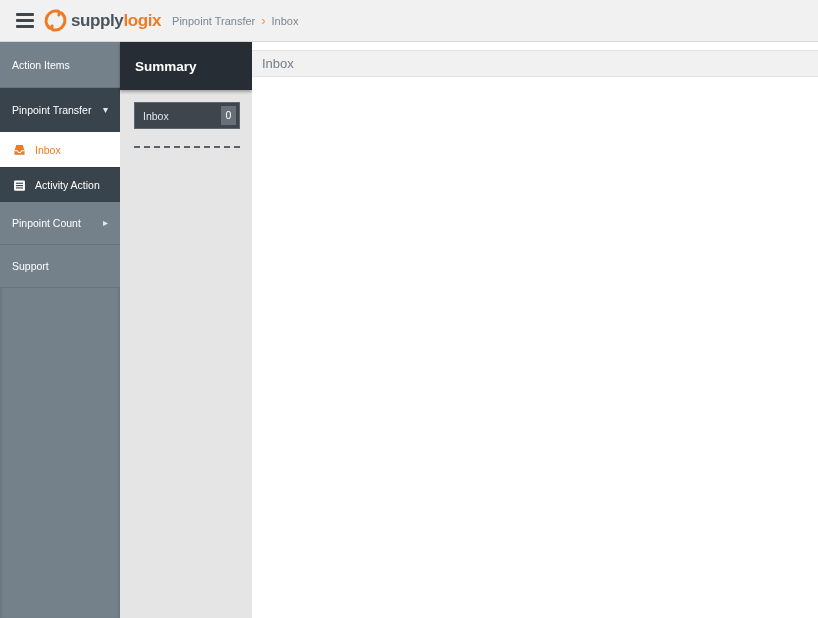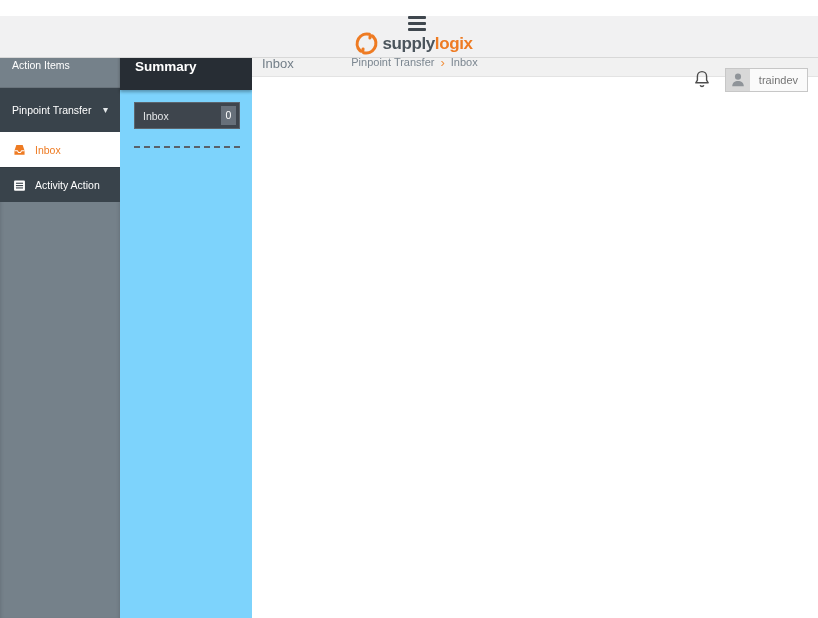--- a/index.html
+++ b/index.html
@@ -7,23 +7,23 @@
   body {
     font-family: "Liberation Sans", sans-serif;
     background: #ffffff;
     overflow: hidden;
     position: relative;
   }
   .app { position: relative; width: 818px; height: 618px; background: #fff; }
 
   
   .header {
-    position: absolute; top: 16px; left: 0; right: 0; height: 42px;
+    position: absolute; top: 0; left: 0; right: 0; height: 42px;
     background: #f1f1f2; border-bottom: 1px solid #d8d8d8;
-    display: flex; align-items: center; z-index: 5; flex-direction: column;
+    display: flex; align-items: center; z-index: 5;
   }
   .menu-btn { margin-left: 16px; width: 18px; cursor: pointer; }
   .menu-btn .bar { height: 3px; background: #3f474e; border-radius: 1px; margin-bottom: 3px; }
   .menu-btn .bar:last-child { margin-bottom: 0; }
   .brand { display: flex; align-items: center; margin-left: 9px; cursor: pointer; }
   .brand-mark { width: 25px; height: 25px; display: block; }
   .brand-text { font-size: 17px; font-weight: bold; letter-spacing: -0.4px; margin-left: 3px; }
   .brand-supply { color: #4b555d; }
   .brand-logix { color: #ee7b23; }
   .breadcrumb { margin-left: 11px; font-size: 11px; color: #7b8690; display: flex; align-items: center; }
@@ -55,21 +55,21 @@
   .h38 { height: 38px; } .h35 { height: 35px; }
   .nav-icon { width: 15px; height: 15px; margin-right: 8px; display: inline-flex; flex: none; }
   .nav-caret {
     margin-left: auto; font-size: 10px; color: #e4e8ea;
     font-family: "DejaVu Sans", sans-serif; line-height: 1;
   }
 
   
   .summary {
     position: absolute; top: 42px; left: 120px; width: 132px; bottom: 0;
-    background: #7dd3fc;
+    background: #e5e5e5;
   }
   .summary-header {
     height: 48px; background: #272d34; display: flex; align-items: center;
     padding-left: 15px; color: #ffffff; font-weight: bold; font-size: 13.5px;
     box-shadow: 0 2px 3px rgba(0,0,0,0.3);
   }
   .summary-row {
     margin: 12px 12px 0 14px; height: 27px; background: #3e454d;
     border: 1px solid #5c646c; display: flex; align-items: center;
     padding: 0 3px 0 8px; cursor: pointer;
@@ -107,35 +107,20 @@
         <path d="M14.8 3.2 A9.3 9.3 0 0 0 5.6 18.6 C6.9 20 9 19.2 8.7 17.4" fill="none" stroke="#ee7b23" stroke-width="3" stroke-linecap="round"></path>
         <path d="M9.2 20.8 A9.3 9.3 0 0 0 18.4 5.4 C17.1 4 15 4.8 15.3 6.6" fill="none" stroke="#ee7b23" stroke-width="3" stroke-linecap="round"></path>
       </svg>
       <div class="brand-text"><span class="brand-supply">supply</span><span class="brand-logix">logix</span></div>
     </div>
     <div class="breadcrumb">
       <span class="crumb">Pinpoint Transfer</span>
       <span class="crumb-sep">›</span>
       <span class="crumb">Inbox</span>
     </div>
-    <div class="header-right">
-      <svg class="bell" viewBox="0 0 20 22">
-        <path d="M10 2.6 C7.2 2.6 5.4 4.8 5.4 7.5 L5.4 11.2 L3.8 13.8 L16.2 13.8 L14.6 11.2 L14.6 7.5 C14.6 4.8 12.8 2.6 10 2.6 Z" fill="none" stroke="#4d4d4d" stroke-width="1.4" stroke-linejoin="round"></path>
-        <path d="M8.2 16.2 a1.9 1.9 0 0 0 3.6 0" fill="none" stroke="#4d4d4d" stroke-width="1.4"></path>
-      </svg>
-      <div class="user-chip">
-        <div class="user-avatar">
-          <svg width="18" height="18" viewBox="0 0 20 20">
-            <circle cx="10" cy="6.3" r="3.4" fill="#8f9499"></circle>
-            <path d="M3.6 17 C3.6 12.9 6.4 11 10 11 C13.6 11 16.4 12.9 16.4 17 Z" fill="#8f9499"></path>
-          </svg>
-        </div>
-        <div class="user-name">traindev</div>
-      </div>
-    </div>
   </div>
 
   <div class="sidebar">
     <div class="nav-item gray h46">
       <span>Action Items</span>
     </div>
     <div class="nav-item dark h44">
       <span>Pinpoint Transfer</span>
       <span class="nav-caret">▾</span>
     </div>
@@ -152,20 +137,27 @@
       <span class="nav-icon">
         <svg viewBox="0 0 16 16" width="15" height="15">
           <rect x="2.2" y="2.6" width="11.6" height="11" rx="1" fill="#ffffff"></rect>
           <line x1="4.2" y1="5.6" x2="11.8" y2="5.6" stroke="#39434b" stroke-width="1.2"></line>
           <line x1="4.2" y1="8.1" x2="11.8" y2="8.1" stroke="#39434b" stroke-width="1.2"></line>
           <line x1="4.2" y1="10.6" x2="11.8" y2="10.6" stroke="#39434b" stroke-width="1.2"></line>
         </svg>
       </span>
       <span>Activity Action</span>
     </div>
+    <div class="nav-item gray h43">
+      <span>Pinpoint Count</span>
+      <span class="nav-caret">▸</span>
+    </div>
+    <div class="nav-item gray h43">
+      <span>Support</span>
+    </div>
   </div>
 
   <div class="summary">
     <div class="summary-header">Summary</div>
     <div class="summary-row">
       <span class="summary-row-label">Inbox</span>
       <span class="summary-badge">0</span>
     </div>
     <div class="summary-dash"></div>
   </div>

